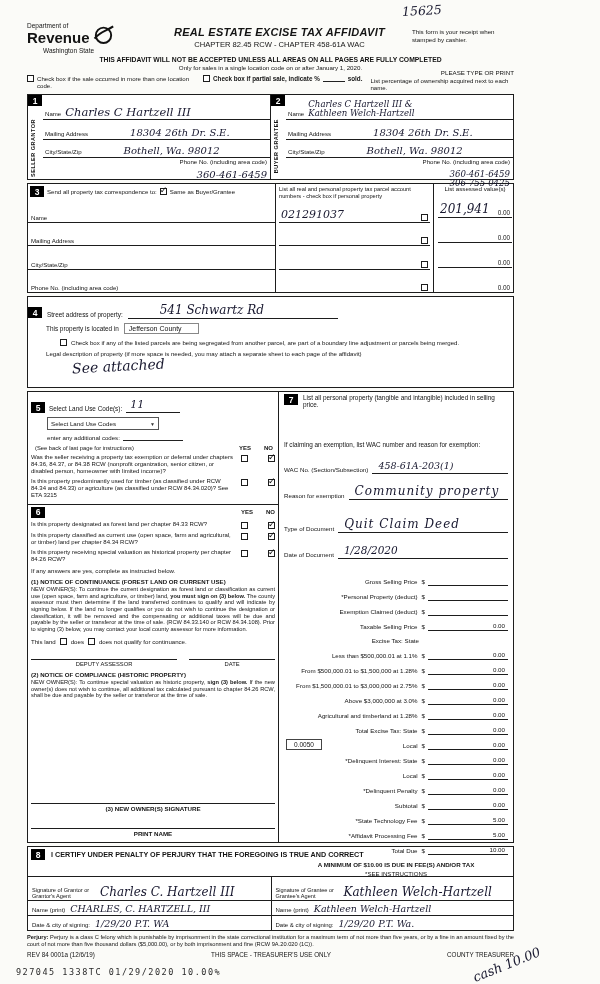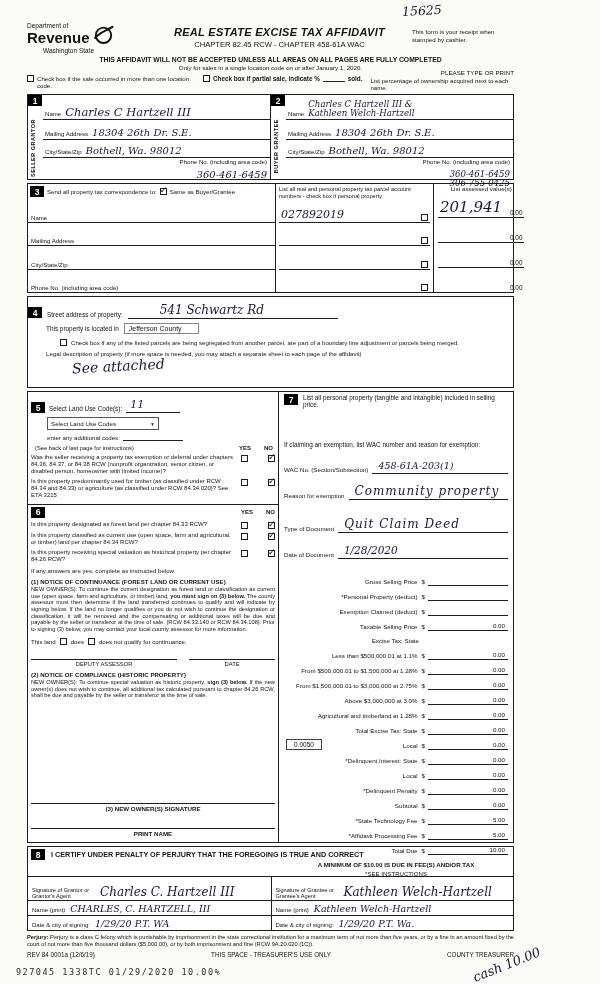--- a/index.html
+++ b/index.html
@@ -38,40 +38,40 @@
 .party+.party{margin-left:-1px;}
 .party .badge{position:absolute;left:0;top:0;}
 .vert{position:absolute;left:2px;top:24px;writing-mode:vertical-rl;transform:rotate(180deg);font-size:5.5px;font-weight:bold;letter-spacing:.5px;line-height:6px;width:10px;text-align:center;}
 .f-row{display:flex;align-items:flex-end;gap:4px;border-bottom:1px solid #1d1d1d;padding:0 3px 1px 2px;}
 .f-row.name-row{height:25px;}
 .f-row.addr-row{height:20px;}
 .f-row.city-row{height:18px;}
 .f-row.phone-row{height:21px;border-bottom:none;flex-direction:column;}
 .flabel{font-size:6.1px;padding-bottom:1px;flex:none;}
 .hw-lg{font-size:11.5px;line-height:12px;}
-.hw-md{font-size:10px;line-height:10px;}
+.hw-md{font-size:10px;line-height:10px;margin-left:38px;}
 .hw-sm{font-size:8.6px;line-height:9px;}
 .stack{display:flex;flex-direction:column;align-items:flex-start;}
 
 .sec3{margin-top:3px;display:flex;height:110px;}
 .s3-left{width:248px;border-right:1px solid #1d1d1d;display:flex;flex-direction:column;flex:none;}
 .s3-send{display:flex;align-items:center;gap:3px;padding:2px;font-size:6.1px;}
 .s3-frow{flex:1;display:flex;align-items:flex-end;border-bottom:1px solid #1d1d1d;font-size:6.1px;padding:0 2px 1px 3px;}
 .s3-frow.last{border-bottom:none;}
 .s3-mid{width:158px;border-right:1px solid #1d1d1d;display:flex;flex-direction:column;padding:2px 3px 0;flex:none;}
 .s3-header{font-size:5.7px;line-height:6.5px;}
 .s3-header.center{text-align:center;font-size:6.2px;}
 .s3-prow{flex:1;display:flex;align-items:flex-end;gap:4px;border-bottom:1px solid #1d1d1d;padding:0 2px 1px;}
 .s3-prow.last{border-bottom:none;}
 .s3-prow .hw{font-size:11px;flex:1;}
 .s3-right{flex:1;display:flex;flex-direction:column;padding:2px 4px 0;}
 .s3-vrow{flex:1;display:flex;align-items:flex-end;justify-content:flex-end;gap:8px;border-bottom:1px solid #1d1d1d;padding:0 2px 1px;}
 .s3-vrow.last{border-bottom:none;}
 .pval{font-size:6.4px;}
-.s3-vrow .hw{font-size:15px;margin-right:auto;}
+.s3-vrow .hw{font-size:12px;margin-right:auto;}
 
 .sec4{margin-top:3px;min-height:92px;padding:3px 4px 3px 0;}
 .s4-row1{display:flex;align-items:flex-end;gap:5px;padding-left:0;}
 .s4-row1 .badge{margin-bottom:1px;}
 .s4-lbl{font-size:6.4px;padding-bottom:1px;}
 .s4-street{border-bottom:1px solid #1d1d1d;min-width:210px;padding:0 10px 0 8px;}
 .s4-street .hw{font-size:12px;margin-left:24px;}
 .s4-row2{display:flex;align-items:center;gap:5px;margin:4px 0 0 18px;font-size:6.4px;}
 .county-box{border:1px solid #888;padding:1px 16px 1px 4px;font-size:7px;background:#fff;}
 .s4-row3{display:flex;gap:4px;margin:5px 0 0 32px;font-size:6.1px;align-items:center;}
@@ -269,21 +269,21 @@
         <div class="s3-frow">
             <span>City/State/Zip</span>
           </div>
         <div class="s3-frow last">
             <span>Phone No. (including area code)</span>
           </div>
       </div>
       <div class="s3-mid">
         <div class="s3-header">List all real and personal property tax parcel account numbers - check box if personal property</div>
         <div class="s3-prow">
-          <span class="hw">027892019</span>
+          <span class="hw">021291037</span>
           <span class="cb"></span>
         </div>
         <div class="s3-prow">
           <span class="hw"></span>
           <span class="cb"></span>
         </div>
         <div class="s3-prow">
           <span class="hw"></span>
           <span class="cb"></span>
         </div>

